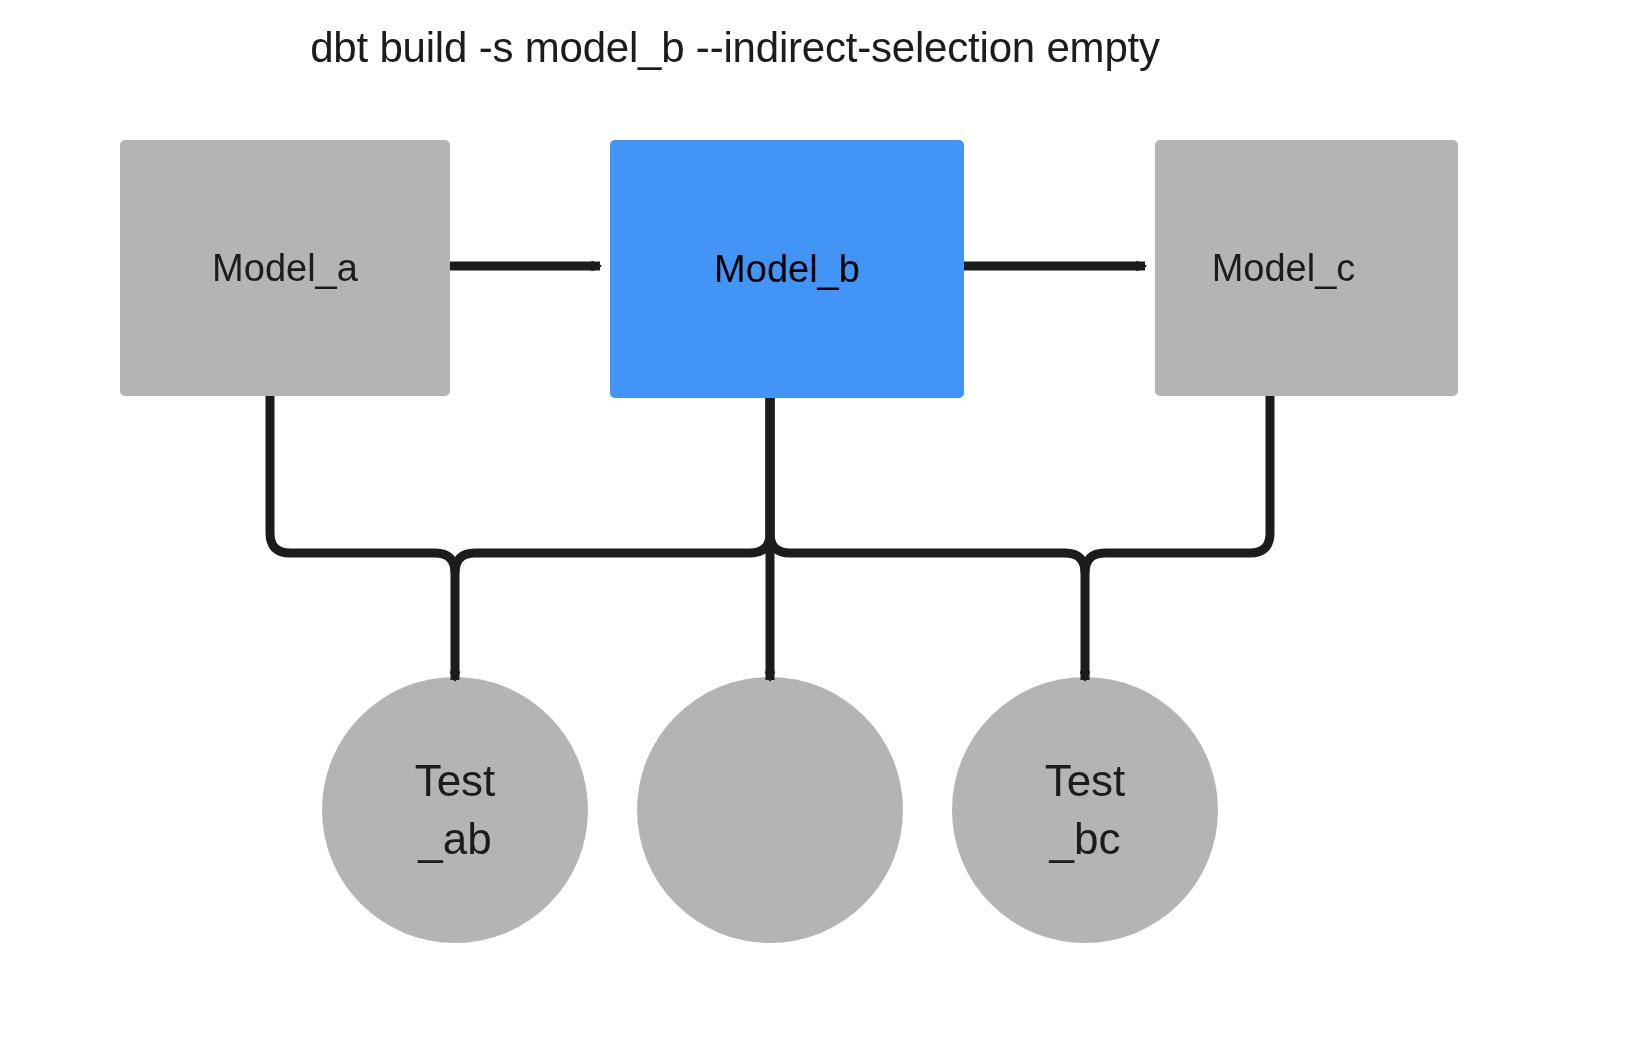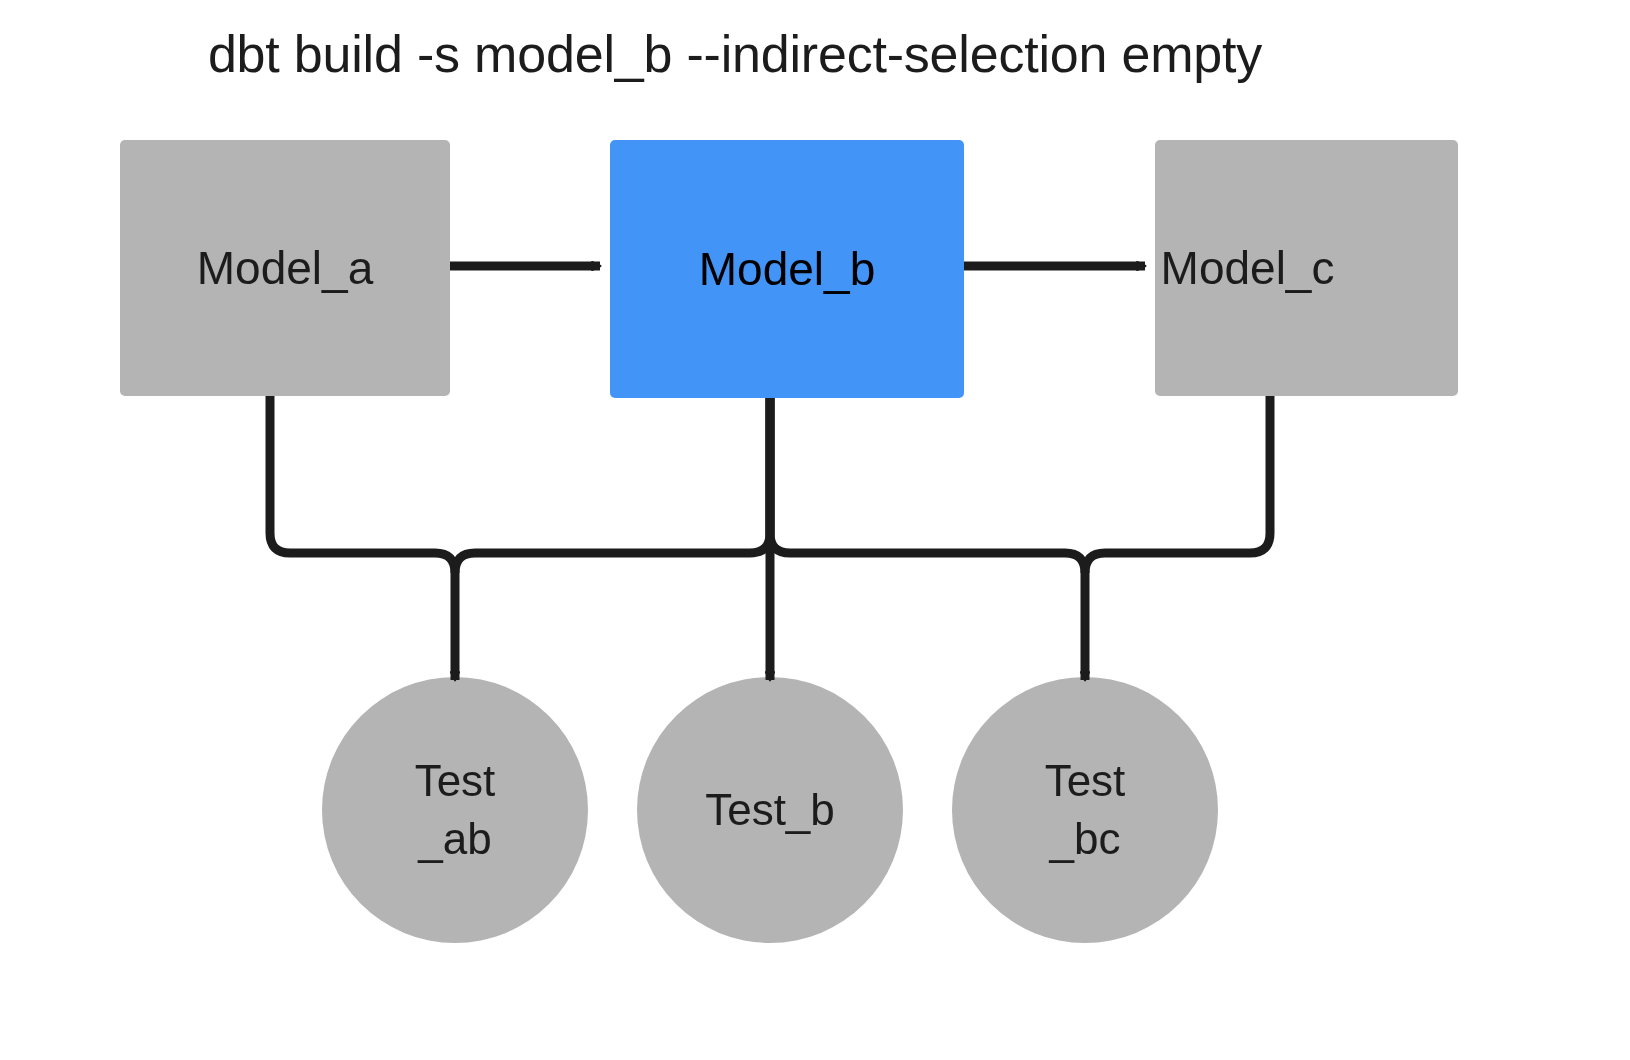--- a/index.html
+++ b/index.html
@@ -32,27 +32,27 @@
     text-align: center;
     pointer-events: none;
     line-height: 1.32;
   }
   .title {
     position: absolute;
     left: 0;
     top: 24px;
     width: 1470px;
     text-align: center;
-    font-size: 52px;
+    font-size: 42px;
     color: #1c1c1c;
     letter-spacing: -0.2px;
     white-space: nowrap;
   }
   .model-box-label {
-    font-size: 46px;
+    font-size: 38px;
     color: #1c1c1c;
   }
   .model-box-label.selected {
     color: #000000;
   }
   .test-circle-label {
     font-size: 44px;
     color: #1c1c1c;
     flex-direction: column;
   }
@@ -98,29 +98,26 @@
       <path d="M 770 398 L 770 533 Q 770 553 790 553 L 1065 553 Q 1085 553 1085 573 L 1085 680" marker-end="url(#arrowhead)"></path>
 
       <path d="M 1270 396 L 1270 533 Q 1270 553 1250 553 L 1105 553 Q 1085 553 1085 573"></path>
     </g>
   </svg>
 
   <div class="node-label model-box-label" style="left:120px; top:140px; width:330px; height:256px;">Model_a</div>
 
   <div class="node-label model-box-label selected" style="left:610px; top:140px; width:354px; height:258px;">Model_b</div>
 
-  <div class="node-label model-box-label" style="left:1119px; top:140px; width:257px; height:256px;">Model_c</div>
+  <div class="node-label model-box-label" style="left:1155px; top:140px; width:257px; height:256px;">Model_c</div>
 
   <div class="node-label test-circle-label" style="left:322px; top:677px; width:266px; height:266px;">
     <span class="line">Test</span>
     <span class="line">_ab</span>
   </div>
 
-  <div class="node-label test-circle-label" style="left:637px; top:677px; width:266px; height:266px;">
-    <span class="line">Test_b</span>
-  </div>
 
   <div class="node-label test-circle-label" style="left:952px; top:677px; width:266px; height:266px;">
     <span class="line">Test</span>
     <span class="line">_bc</span>
   </div>
 
 </div>
 
 </body></html>

